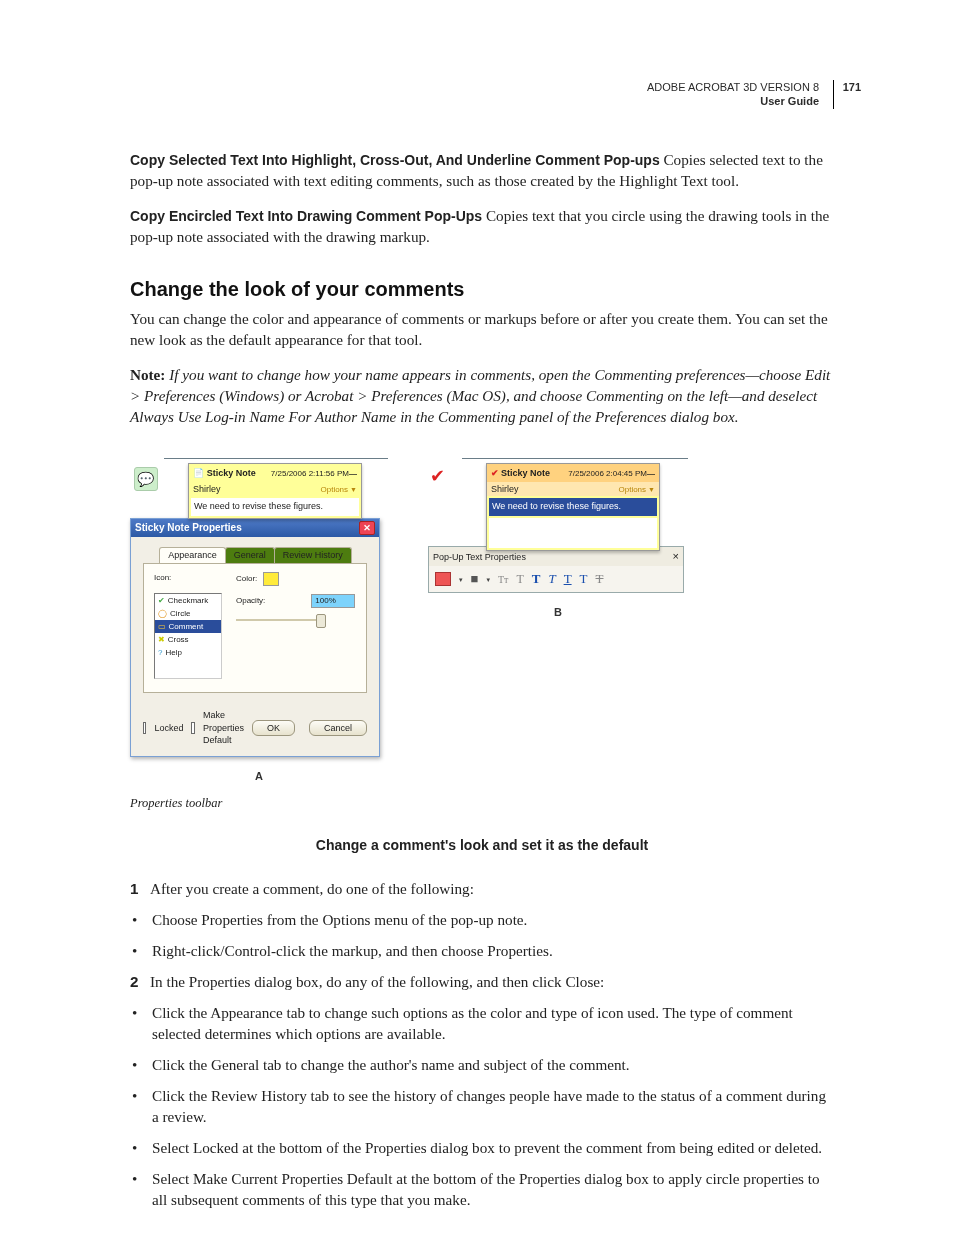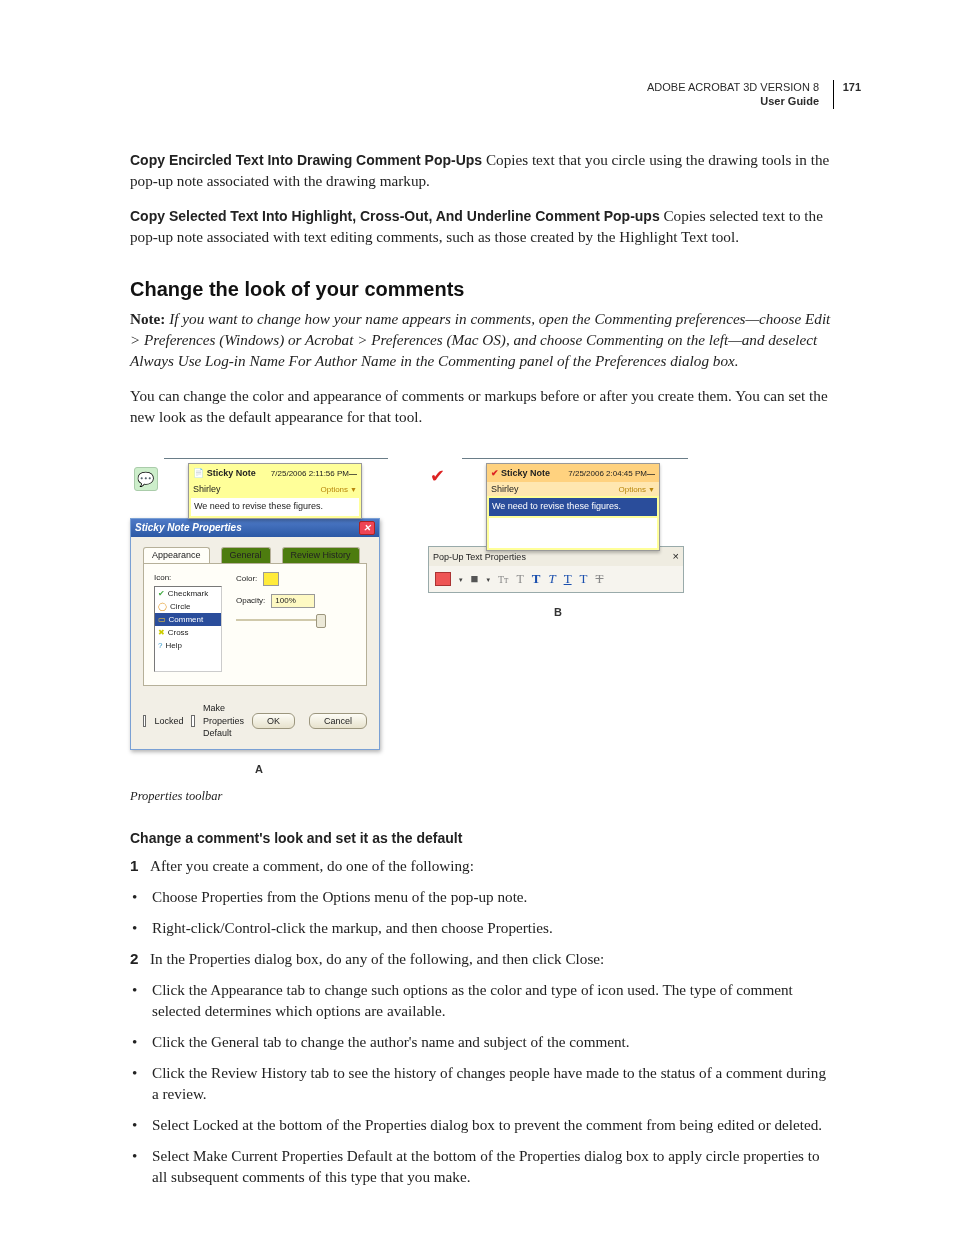--- a/index.html
+++ b/index.html
@@ -115,30 +115,30 @@
     border: 1px solid #7aa0d4;
     background: #f2efe6;
     font-family: Tahoma, Arial, sans-serif;
     font-size: 9px;
     box-shadow: 1px 2px 4px rgba(0,0,0,.3);
   }
   .propsdlg .titlebar {
     background: linear-gradient(#4e7ac7, #2c59a5);
     color: #fff; font-weight: bold;
     font-size: 10px; padding: 2px 4px;
-    display: flex; align-items: center; font-style: italic;
+    display: flex; align-items: center;
   }
   .propsdlg .titlebar .x {
     margin-left: auto; width: 14px; height: 12px;
     background: #e45; border:1px solid #a22; color:#fff;
     display:flex; align-items:center; justify-content:center;
     font-size:9px; border-radius:2px;
   }
   .propsdlg .tabs {
-    display: flex; gap: 12px; padding: 10px 12px 0;
+    display: flex; gap: 0; padding: 10px 12px 0; justify-content: center;
   }
   .propsdlg .tabs .tab {
     border: 1px solid #b6b099; border-bottom: none;
     background: #4d7c0f; padding: 1px 8px;
     border-radius: 3px 3px 0 0; margin-right:-1px;
   }
   .propsdlg .tabs .tab.active { background:#fffef8; position:relative; z-index:2; }
   .propsdlg .panel {
     margin: 0 12px 10px;
     border: 1px solid #b6b099;
@@ -162,21 +162,21 @@
     font-size:7px; align-items:center;
   }
   .hsb {
     position:absolute; left:0; bottom:-14px; height:12px; right:-2px;
     background:#ece9d8; border:1px solid #c3bfa7; display:flex;
     align-items:center; justify-content:space-between; font-size:7px; padding:0 2px;
   }
   .rpanel { flex:1; }
   .rp-row { display:flex; align-items:center; gap:6px; margin-bottom:8px; font-size:8px; }
   .sw { width:14px; height:12px; border:1px solid #999; background:#ffeb3b; }
-  .opin { width:36px; height:12px; border:1px solid #999; background:#fef9c3; font-size:8px; padding:0 3px; display:inline-flex; align-items:center; }
+  .opin { width:36px; height:12px; border:1px solid #999; background:#7dd3fc; font-size:8px; padding:0 3px; display:inline-flex; align-items:center;margin-left:40px; }
   .slider { width:90px; height:8px;
     background:linear-gradient(#d0c9ab,#d0c9ab) 0 3px/100% 2px no-repeat;
     position:relative; margin-top:4px; }
   .slider .kn { position:absolute; right:0; top:-2px; width:8px; height:12px; background:#ece9d8; border:1px solid #9c967e; border-radius:2px; }
   .propsdlg .foot {
     display:flex; align-items:center; padding:6px 12px 10px; gap:8px;
   }
   .cb { width:10px; height:10px; border:1px solid #6b6b6b; background:#fff; }
   .btn {
     margin-left:auto; border:1px solid #9c967e;
@@ -205,21 +205,21 @@
   .poptoolbar .tools .t { font-family:"Times New Roman", serif; font-size:13px; }
   .poptoolbar .tools .dd { font-size:7px; color:#444; }
   .caption {
     font-size: 12.5px; font-style: italic; color:#333;
     margin: 6px 0 0;
   }
   .caption .cl { font-weight: bold; font-style: italic; }
   .caption-title { font-size:12.5px; font-style:italic; margin-top:10px; }
   h3.sub {
     font-family:"Myriad Pro", Arial, sans-serif;
-    font-size:14px; font-weight:bold; margin:24px 0 8px;
+    font-size:14px; font-weight:bold; margin:24px 0 24px;text-align:center;
   }
   ol.steps { list-style:none; padding:0; margin:0; }
   ol.steps > li { display:flex; margin:0 0 10px; }
   ol.steps > li .num {
     font-family:"Myriad Pro", Arial, sans-serif; font-weight:bold;
     width:20px; flex:none;
   }
   ul.bul { list-style:none; padding:0; margin:0; }
   ul.bul > li { display:flex; margin:0 0 10px; }
   ul.bul > li .dot { width:20px; flex:none; text-align:left; padding-left:2px; }
@@ -231,31 +231,31 @@
 
 <div class="page">
   <div class="runhead">
     <span>ADOBE ACROBAT 3D VERSION 8</span><br>
     <span class="guide">User Guide</span>
     <span class="pg">171</span>
   </div>
 
   <div class="body">
     <p class="para">
+      <span class="runin">Copy Selected Text Into Highlight, Cross-Out, And Underline Comment Pop-ups</span><span>  Copies selected text to the pop-up note associated with text editing comments, such as those created by the Highlight Text tool.</span>
+    </p>
+    <p class="para">
       <span class="runin">Copy Encircled Text Into Drawing Comment Pop-Ups</span><span>  Copies text that you circle using the drawing tools in the pop-up note associated with the drawing markup.</span>
     </p>
-    <p class="para">
-      <span class="runin">Copy Selected Text Into Highlight, Cross-Out, And Underline Comment Pop-ups</span><span>  Copies selected text to the pop-up note associated with text editing comments, such as those created by the Highlight Text tool.</span>
-    </p>
 
     <h2 class="section">Change the look of your comments</h2>
+    <p class="para">You can change the color and appearance of comments or markups before or after you create them. You can set the new look as the default appearance for that tool.</p>
     <p class="para">
       <span class="note-body"><b class="note-label">Note:</b><span> If you want to change how your name appears in comments, open the Commenting preferences—choose Edit &gt; Preferences (Windows) or Acrobat &gt; Preferences (Mac OS), and choose Commenting on the left—and deselect Always Use Log-in Name For Author Name in the Commenting panel of the Preferences dialog box.</span></span>
     </p>
-    <p class="para">You can change the color and appearance of comments or markups before or after you create them. You can set the new look as the default appearance for that tool.</p>
 
     <div class="figures">
 
       <div class="figA figA-wrap">
         <div class="iconmark a">💬</div>
         <div class="rulerarea">
           <div class="ruler"></div>
           <div class="notebox">
             <div class="nbhdr">
               <span>📄</span>&nbsp;<span class="nbtitle">Sticky Note</span>
@@ -274,21 +274,21 @@
             <span>Sticky Note Properties</span>
             <span class="x">✕</span>
           </div>
           <div class="tabs">
             <div class="tab active">Appearance</div>
             <div class="tab">General</div>
             <div class="tab">Review History</div>
           </div>
           <div class="panel">
             <div>
-              <div style="font-size:8px;margin-bottom:3px;">Icon:</div>
+              <div style="font-size:8px;margin-bottom:10px;">Icon:</div>
               <div style="position:relative;display:inline-block;">
                 <div class="iconlist">
                   <div class="itm">
                       <span style="color:#4a4">✔</span>
                       <span>Checkmark</span>
                     </div>
                   <div class="itm">
                       <span style="color:#d80">◯</span>
                       <span>Circle</span>
                     </div>

